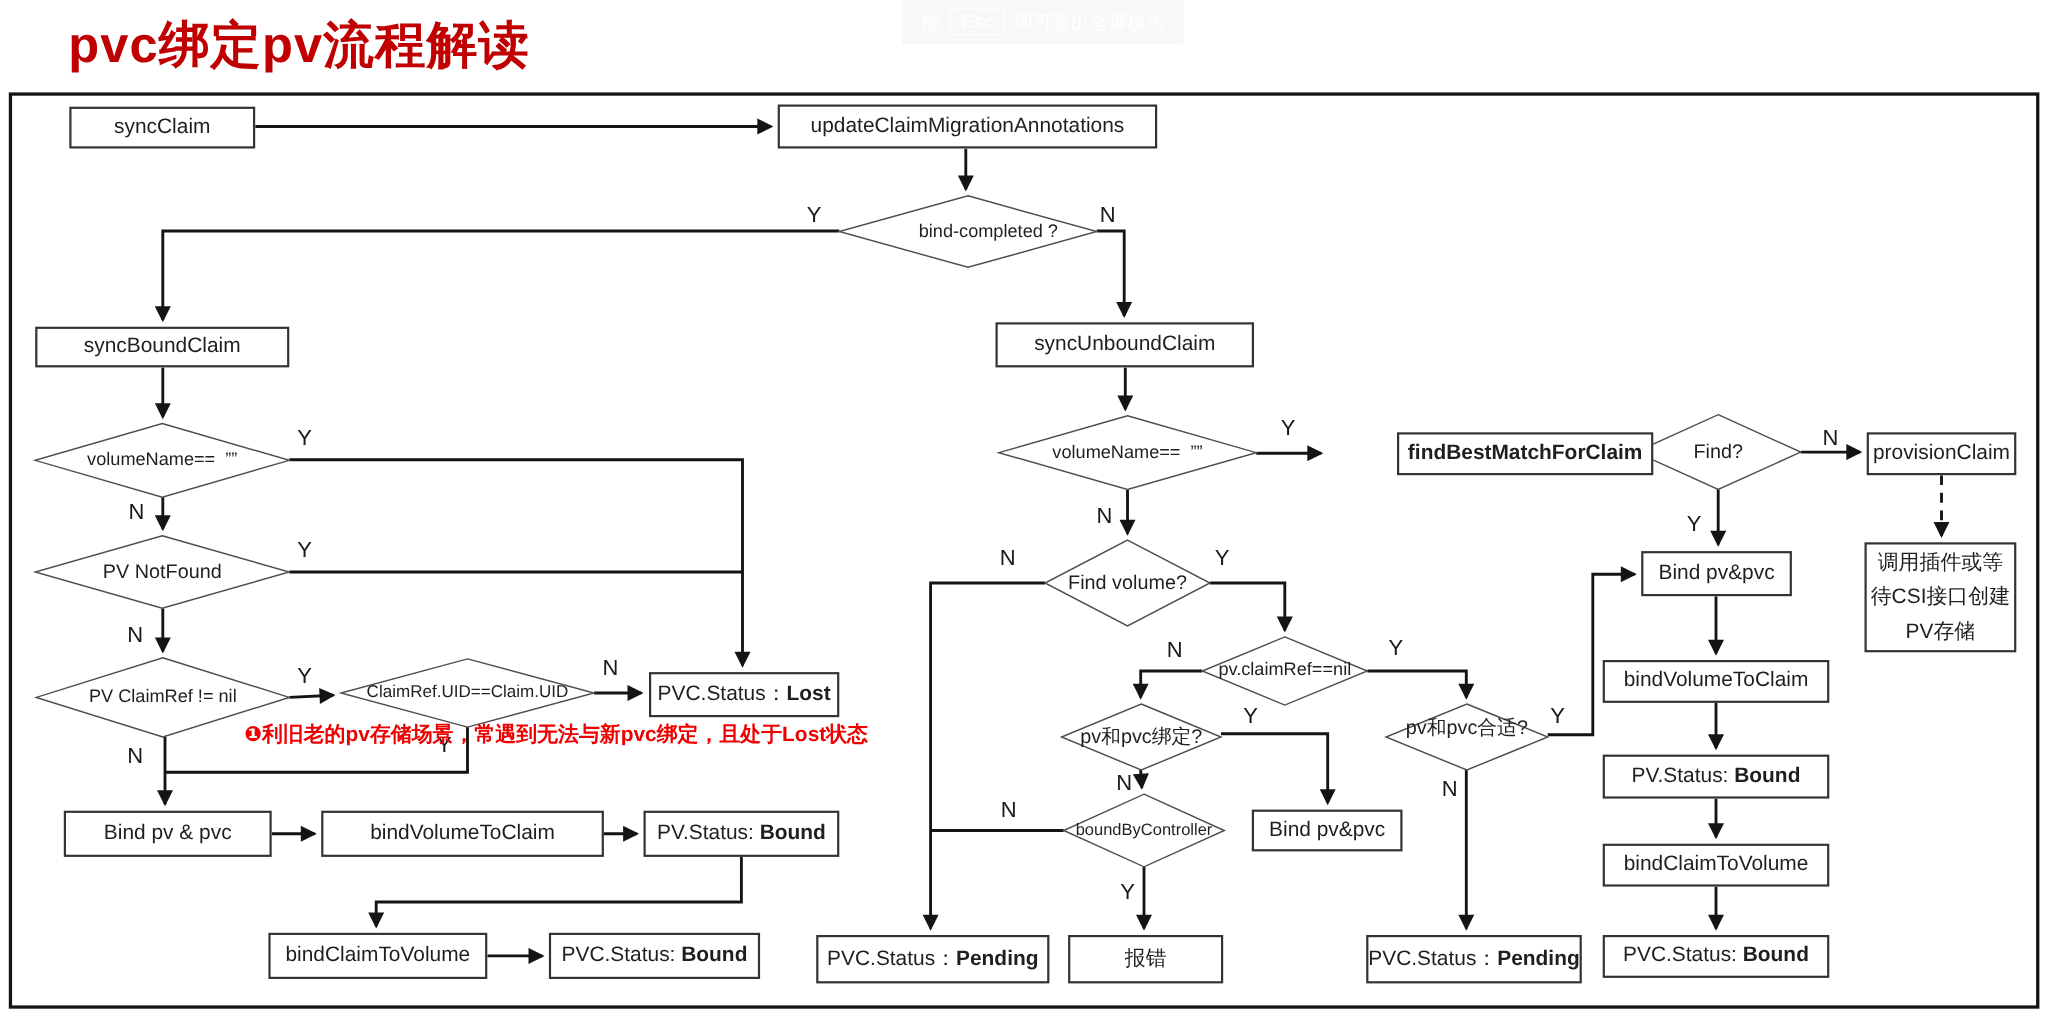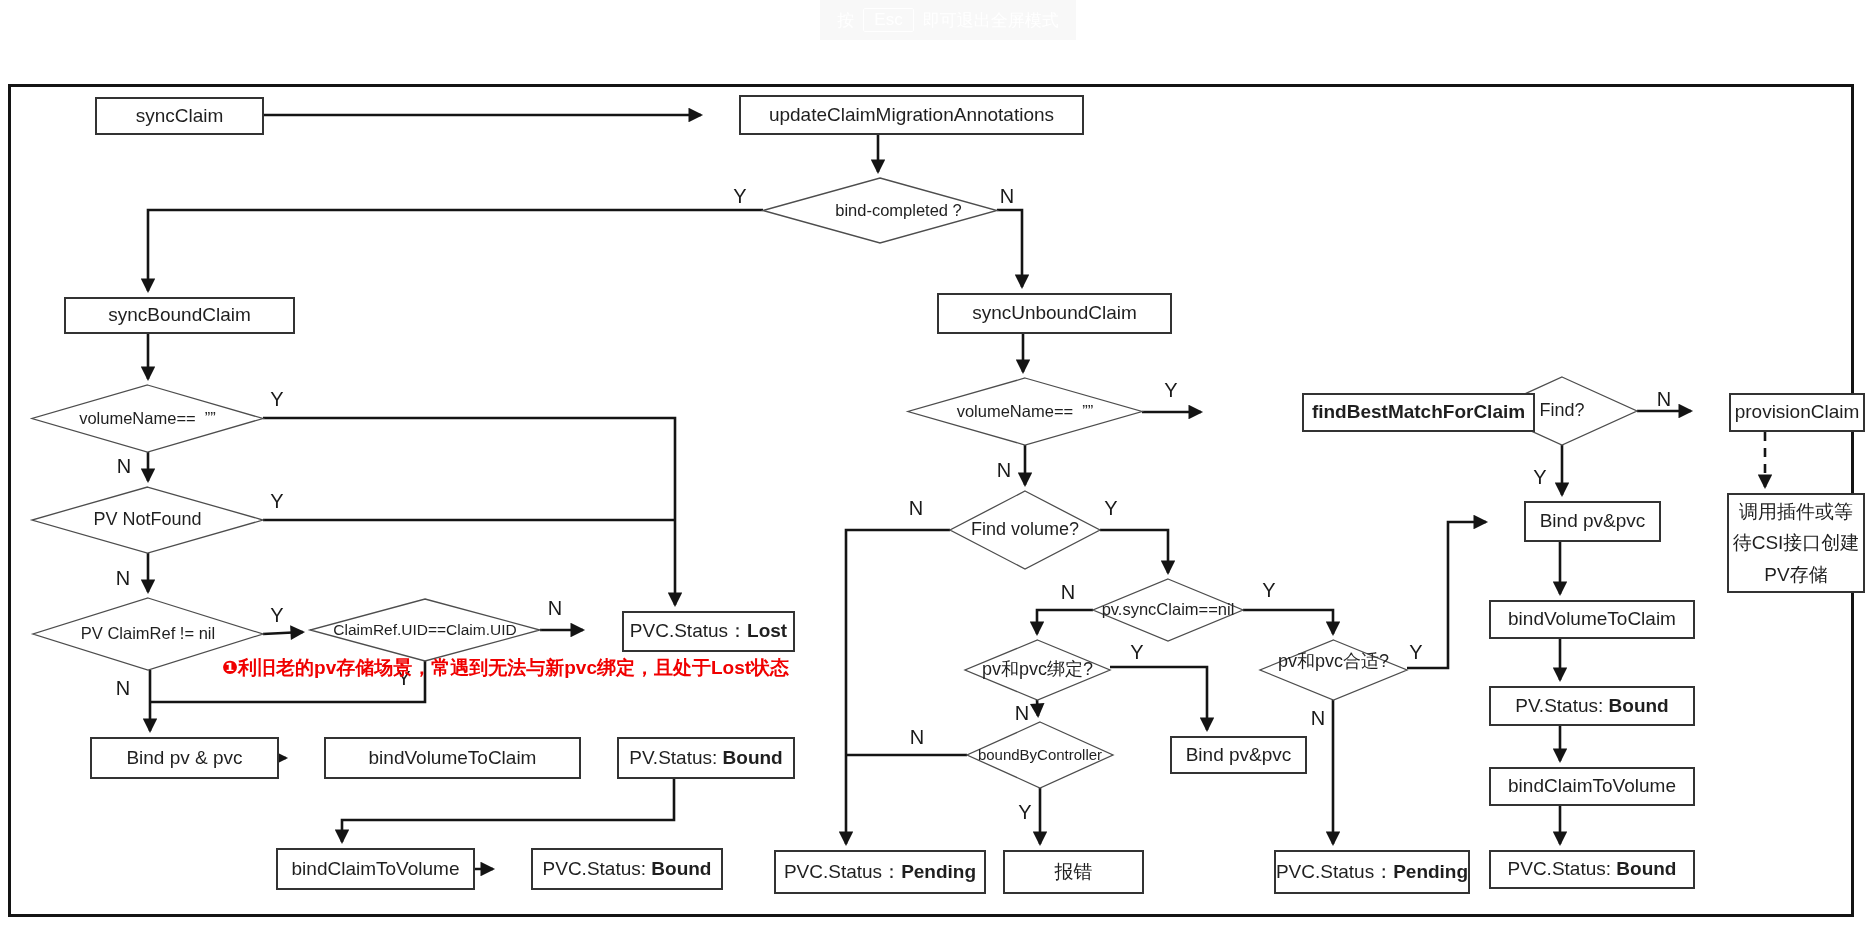--- a/index.html
+++ b/index.html
@@ -9,32 +9,33 @@
               color:#c00000;letter-spacing:1px;white-space:nowrap;}
   #esc-tip{position:absolute;left:820px;top:0;width:256px;height:40px;background:#f8f8f8;
            color:#ffffff;display:flex;align-items:center;justify-content:center;
            font-size:17px;white-space:nowrap;}
   #esc-tip .key{border:1px solid #ffffff;padding:1px 10px;margin:0 9px;border-radius:2px;}
   #frame{position:absolute;left:8px;top:84px;width:1840px;height:827px;
          border:3px solid #141414;background:transparent;}
   #edges{position:absolute;left:0;top:0;width:1866px;height:926px;}
   .node{position:absolute;display:flex;align-items:center;justify-content:center;
         text-align:center;color:#1f1f1f;background:#ffffff;line-height:1.3;}
-  .box{border:2px solid #333333;font-size:19px;margin-left:32px;}
+  .box{border:2px solid #333333;font-size:19px;}
   .dtext{background:transparent;border:none;font-size:18px;}
   .elabel{position:absolute;transform:translate(-50%,-50%);font-size:20px;color:#1a1a1a;
           background:transparent;white-space:nowrap;}
   #annotation{position:absolute;left:222px;top:655px;width:600px;font-size:19px;
               font-weight:600;color:#f00000;white-space:nowrap;}
   .b{font-weight:bold;}
 </style>
 </head>
 <body>
 
 <div id="stage">
+  <div id="page-title">pvc绑定pv流程解读</div>
   <div id="esc-tip">
     <span>按</span>
     <span class="key">Esc</span>
     <span>即可退出全屏模式</span>
   </div>
   <div id="frame"></div>
   <svg id="edges">
     <defs>
       <marker id="arrow" viewBox="0 0 10 10" refX="8.6" refY="5" markerWidth="6.4" markerHeight="5.6" orient="auto-start-reverse">
         <path d="M0,0 L10,5 L0,10 z" fill="#141414"></path>
@@ -189,21 +190,21 @@
       <div class="node dtext" style="left: 908px; top: 378px; width: 234px; height: 67px; font-size: 16.5px;">
         <span style="white-space: pre;">volumeName==  ””</span>
       </div>
       <div class="node dtext" style="left: 1487px; top: 377px; width: 150px; height: 68px; font-size: 18px;">
         <span style="white-space: pre;">Find?</span>
       </div>
       <div class="node dtext" style="left: 950px; top: 491px; width: 150px; height: 78px; font-size: 18px;">
         <span style="white-space: pre;">Find volume?</span>
       </div>
       <div class="node dtext" style="left: 1093px; top: 579px; width: 150px; height: 62px; font-size: 16.5px;">
-        <span style="white-space: pre;">pv.syncClaim==nil</span>
+        <span style="white-space: pre;">pv.claimRef==nil</span>
       </div>
       <div class="node dtext" style="left: 965px; top: 640px; width: 145px; height: 60px; font-size: 18px;">
         <span style="white-space: pre;">pv和pvc绑定?</span>
       </div>
       <div class="node dtext" style="left: 967px; top: 722px; width: 146px; height: 66px; font-size: 15px;">
         <span style="white-space: pre;">boundByController</span>
       </div>
       <div class="node dtext" style="left: 1260px; top: 632px; width: 147px; height: 60px; font-size: 18px;">
         <span style="white-space: pre;">pv和pvc合适?</span>
       </div>

